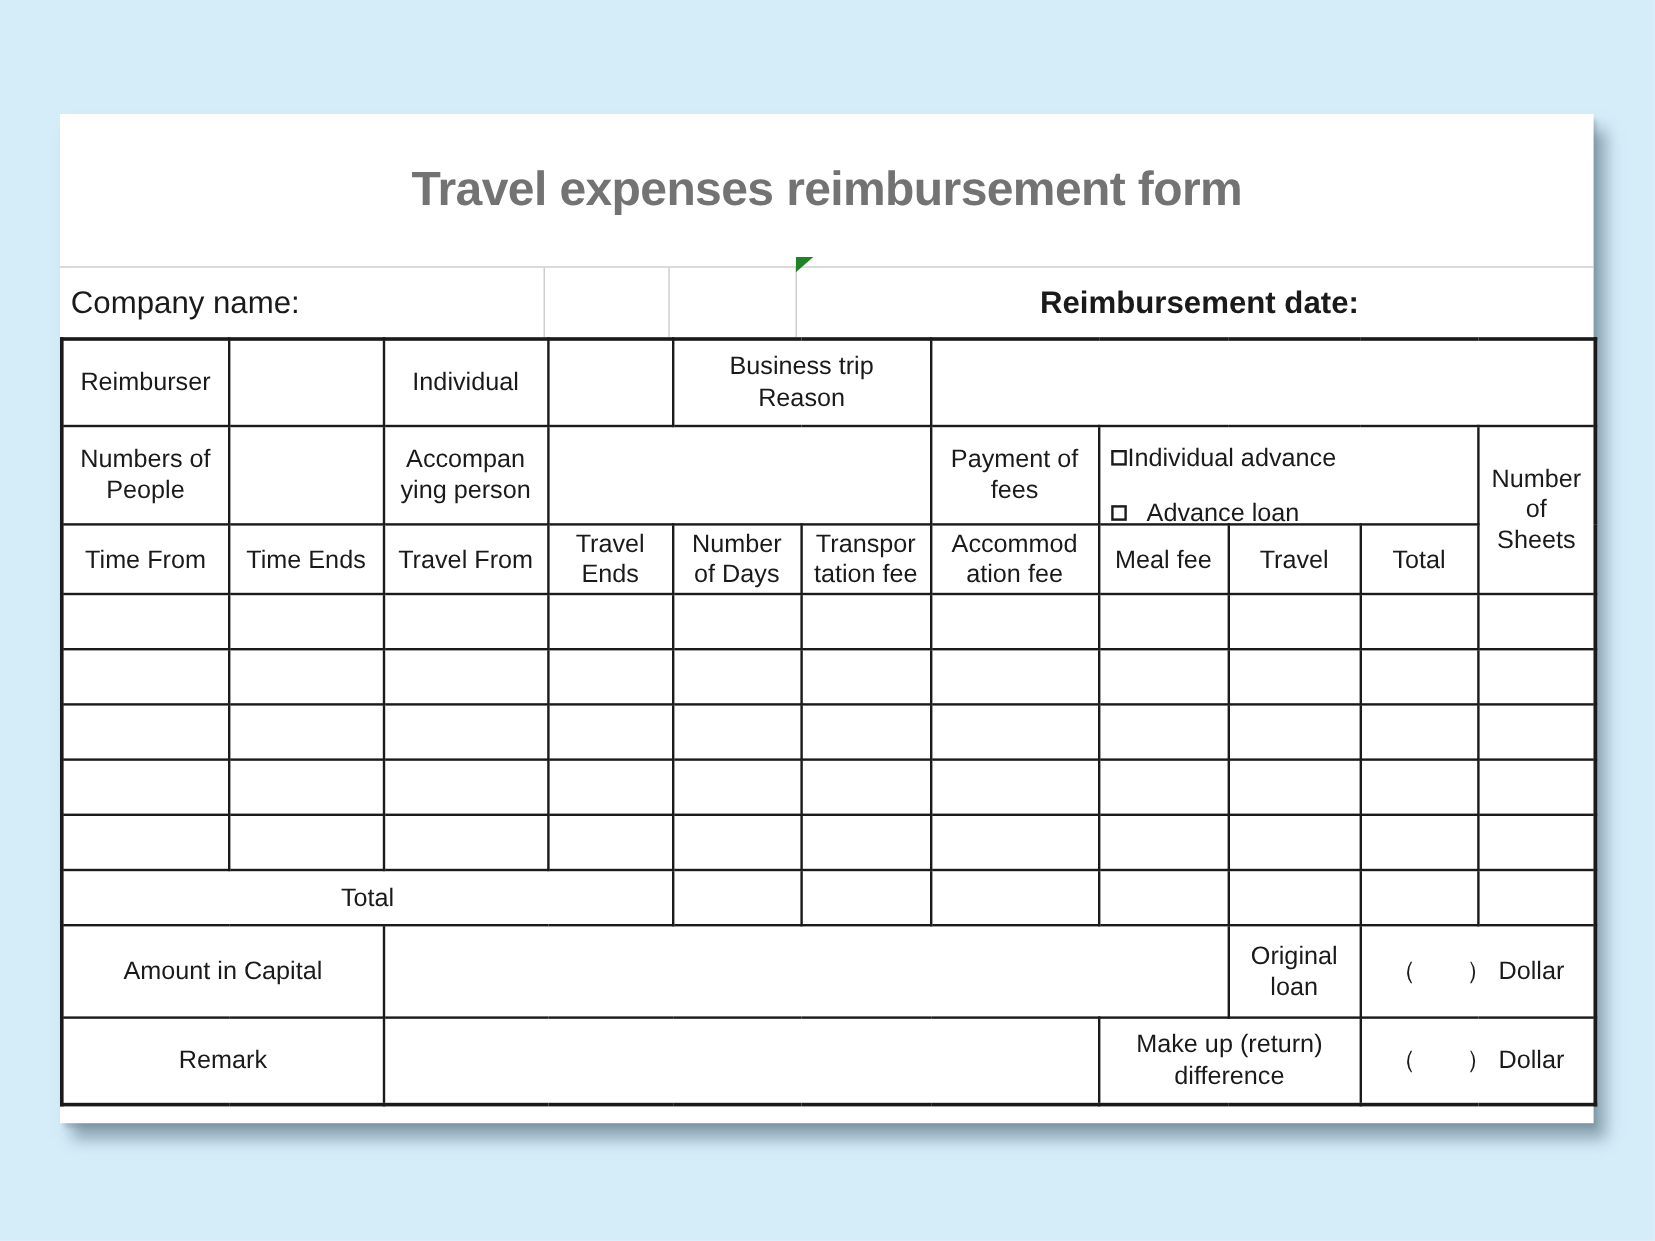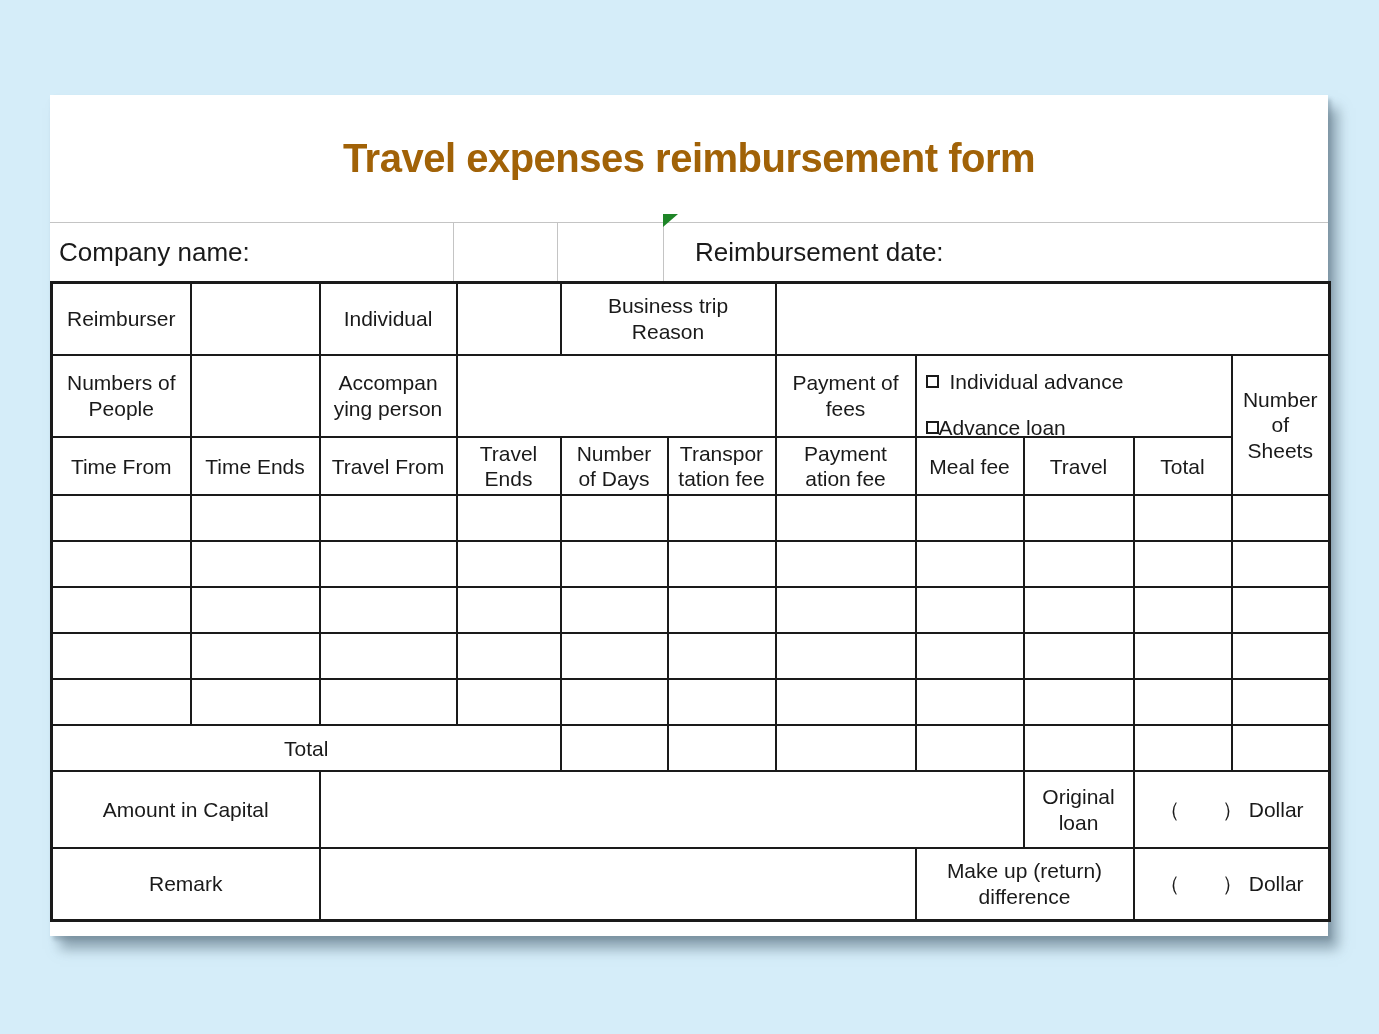--- a/index.html
+++ b/index.html
@@ -14,31 +14,31 @@
   .sheet {
     position:absolute; left:50px; top:95px;
     width:1278px; height:841px;
     background:#ffffff;
     box-shadow: 10px 13px 12px rgba(93,116,132,0.60), 3px 4px 4px rgba(93,116,132,0.35);
   }
   .title {
     position:absolute; top:0; left:0; width:100%; height:127px;
     display:flex; align-items:center; justify-content:center;
     font-size:40px; font-weight:bold; letter-spacing:-0.5px;
-    color:#a16207;
+    color:#737373;
   }
   .company-row {
     position:absolute; top:127px; left:0; width:100%; height:59px;
     border-top:1px solid #c4c4c4;
     font-size:26px;
   }
   .gl-v { position:absolute; top:0; bottom:0; width:1px; background:#c4c4c4; }
   .gl-v.a { left:403px; } .gl-v.b { left:507px; } .gl-v.c { left:613px; }
   .company-label { position:absolute; left:9px; top:50%; transform:translateY(-50%); }
-  .date-label { position:absolute; left:645px; width:663px; text-align:left; top:50%; transform:translateY(-50%); }
+  .date-label { position:absolute; left:618px; width:663px; text-align:center; top:50%; transform:translateY(-50%);font-weight:bold; }
   .flag {
     position:absolute; left:613px; top:-9px; width:15px; height:13px;
     background:#1e8527;
     clip-path:polygon(0 0, 100% 0, 0 100%);
   }
   table.main {
     position:absolute; left:0; top:186px; width:1278px;
     border-collapse:collapse; table-layout:fixed;
     border:3px solid #1a1a1a;
   }
@@ -47,22 +47,22 @@
     text-align:center; vertical-align:middle;
     white-space:pre-line;
     font-size:21px; line-height:1.22;
     padding:2px; overflow:hidden;
   }
   tr.r1 { height:72px; } tr.r2 { height:81px; } tr.r3 { height:58px; }
   tr.rdata { height:46px; } tr.rtotal { height:46px; }
   tr.ramount { height:77px; } tr.rremark { height:72px;margin-top:48px; }
   td.cb-cell { position:relative; text-align:left; }
   .cb-line { position:absolute; left:9px; display:flex; align-items:center; white-space:nowrap; }
-  .cb-line.one { top:13px; gap:11px; }
-  .cb-line.two { bottom:-4px; }
+  .cb-line.one { top:13px; gap:1px; }
+  .cb-line.two { bottom:-4px; gap:17px; }
   .cbx {
     display:inline-block; width:13px; height:13px;
     border:2px solid #1a1a1a; background:#fff; flex:0 0 auto;
   }
 </style>
 </head>
 <body>
 
 <div class="sheet">
 
@@ -130,21 +130,21 @@
     <tr class="r3">
       <td>Time From</td>
       <td>Time Ends</td>
       <td>Travel From</td>
       <td>Travel
 Ends</td>
       <td>Number
 of Days</td>
       <td>Transpor
 tation fee</td>
-      <td>Payment
+      <td>Accommod
 ation fee</td>
       <td>Meal fee</td>
       <td>Travel</td>
       <td>Total</td>
     </tr>
 
     <tr class="rdata">
       <td></td>
           <td></td>
           <td></td>

